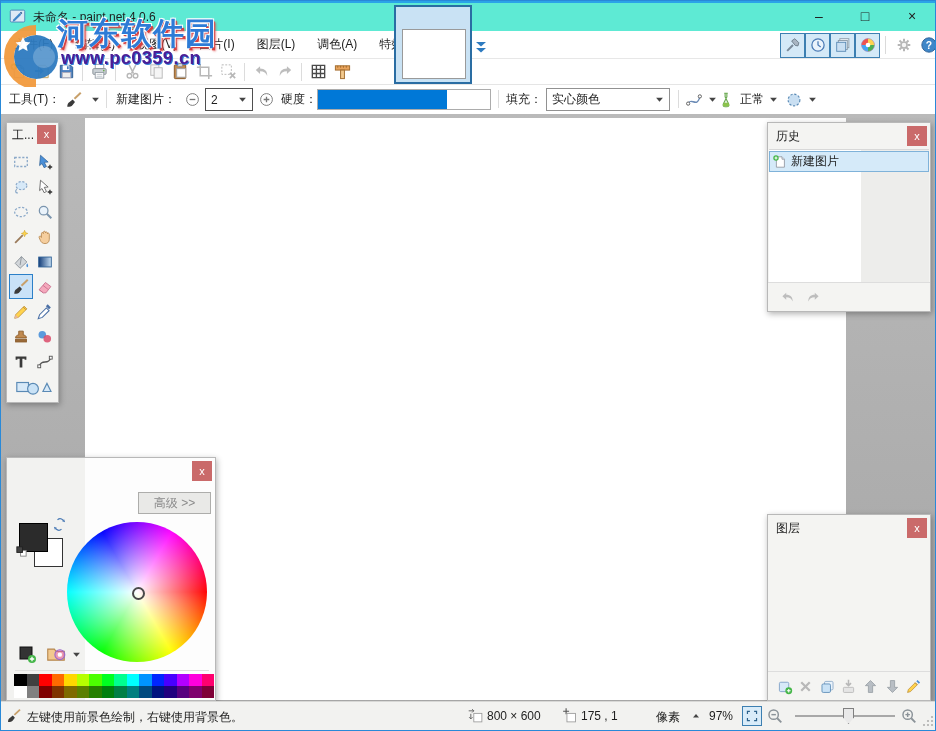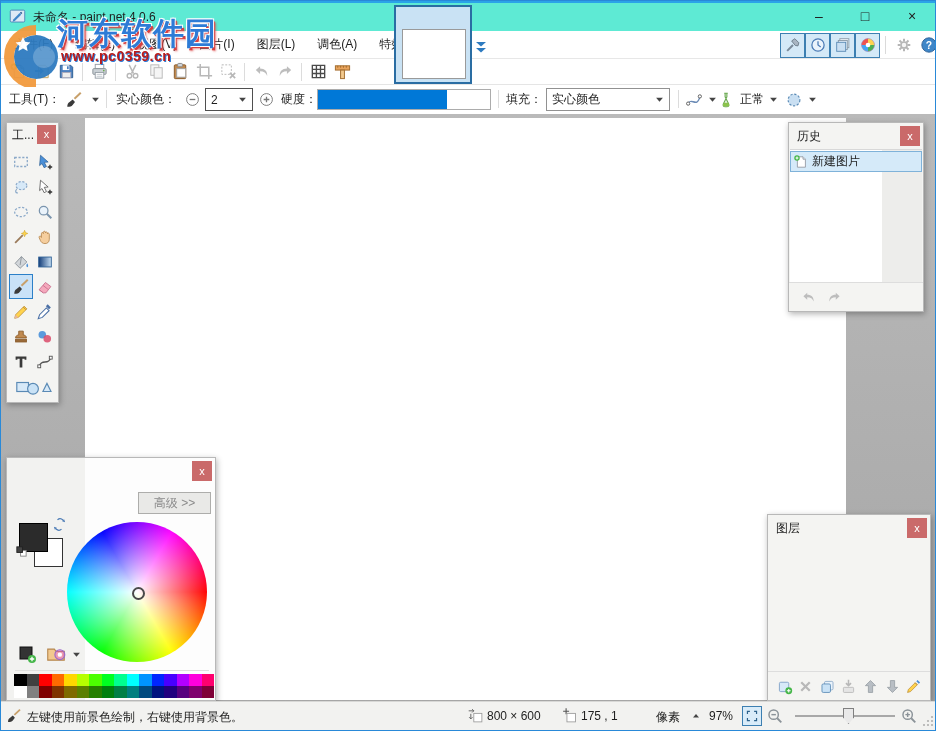--- a/index.html
+++ b/index.html
@@ -62,21 +62,21 @@
   #toolsPanel{left:5px;top:121px;width:53px;height:281px;}
   #toolsPanel .ptitle{height:24px;line-height:24px;padding-left:5px;}
   #toolsPanel .pclose{top:2px;right:2px;width:19px;height:19px;line-height:19px;}
   .toolgrid{position:absolute;left:2px;top:26px;width:49px;display:flex;flex-wrap:wrap;}
   .tcell{width:24px;height:25px;display:flex;align-items:center;justify-content:center;box-sizing:border-box;}
   .tcell .ic{width:18px;height:18px;}
   .tcell.sel{background:#c9e2f8;border:1px solid #2c80c8;}
   .tcell.wide{width:48px;}
   .tcell.wide .ic{width:40px;height:18px;}
 
-  #historyPanel{left:787px;top:121px;width:136px;height:190px;}
+  #historyPanel{left:766px;top:121px;width:164px;height:190px;}
   .hlist{position:absolute;left:1px;top:26px;right:1px;bottom:28px;background:linear-gradient(90deg,#fff 0,#fff 92px,#ededeb 92px);border-top:1px solid #d8d8d8;}
   .hitem{position:absolute;left:0;top:1px;right:0;height:21px;background:#d5eaf9;border:1px solid #7fb2d9;box-sizing:border-box;display:flex;align-items:center;padding-left:2px;}
   .hitem .ic{width:16px;height:16px;margin-right:3px;}
   .hnav{position:absolute;left:0;bottom:0;right:0;height:28px;border-top:1px solid #ddd;display:flex;align-items:center;padding-left:6px;}
   .hnav .pbtn{width:26px;height:22px;}
 
   #colorsPanel{left:5px;top:456px;width:210px;height:244px;background:linear-gradient(90deg,#f2f2f0 0,#f2f2f0 78px,#fdfdfd 78px);}
   .csel{position:absolute;left:7px;top:33px;width:118px;color:#7a7a7a;border-color:#a8a8a8;}
   .cadv{position:absolute;left:131px;top:34px;width:73px;height:22px;background:#e9e9e7;border:1px solid #adadab;color:#8a8a8a;display:flex;align-items:center;justify-content:center;box-sizing:border-box;}
   .bgsw{position:absolute;left:27px;top:80px;width:27px;height:27px;background:#fff;border:1px solid #333;}
@@ -111,21 +111,21 @@
   .sb-fit .ic{width:14px;height:14px;}
   .sb-track{left:794px;top:13px;width:100px;height:2px;background:#a8a8a8;}
   .sb-thumb{left:842px;top:6px;width:11px;height:16px;background:#e9e9e9;border:1px solid #808080;box-sizing:border-box;
             clip-path:polygon(0 0,100% 0,100% 60%,50% 100%,0 60%);}
 
   
   .wm{position:absolute;z-index:90;pointer-events:none;}
   #wmLogo{left:2px;top:16px;width:60px;height:70px;opacity:.95;}
   #wmTitle{left:56px;top:12px;font-size:31px;font-weight:bold;color:#2e7bd6;letter-spacing:1px;
            text-shadow:-1px -1px 0 #fff,1px -1px 0 #fff,-1px 1px 0 #fff,2px 2px 0 #d84040,3px 3px 2px rgba(216,64,64,.55);}
-  #wmUrl{left:60px;top:47px;font-size:14px;font-weight:bold;color:#b91c1c;letter-spacing:.5px;
+  #wmUrl{left:60px;top:47px;font-size:18px;font-weight:bold;color:#4c1d95;letter-spacing:.5px;
          text-shadow:1px 1px 0 #2e7bd6,-1px -1px 0 #fff;}
 </style>
 </head>
 <body>
 
 <div id="app">
   <div class="top-accent"></div>
 
   <div class="titlebar">
     <span class="ic app-ic">
@@ -336,21 +336,21 @@
             <path d="M2.5 17.5c.2-3 .8-4.2 2.6-5.4l3.4-2.6 2.6 2.6-2.6 3.4c-1.3 1.7-2.8 2-6 2z" fill="#3a3a3a"></path>
           </svg>
         </span>
       <span class="ic caret" style="margin-left:8px">
           <svg viewBox="0 0 8 8">
             <path d="M1 2.5h6L4 6z" fill="#444"></path>
           </svg>
         </span>
     </div>
     <div class="osep" style="left:105px"></div>
-    <div class="opt" style="left:115px">实心颜色：</div>
+    <div class="opt" style="left:115px">新建图片：</div>
     <div class="opt" style="left:184px">
       <span class="ic rnd">
           <svg viewBox="0 0 16 16">
             <circle cx="8" cy="8" r="6.3" fill="#fff" stroke="#777"></circle>
             <path d="M5 8h6" stroke="#777" stroke-width="1.4"></path>
           </svg>
         </span>
     </div>
     <div class="opt" style="left:204px">
       <div class="combo focus" style="width:48px">

